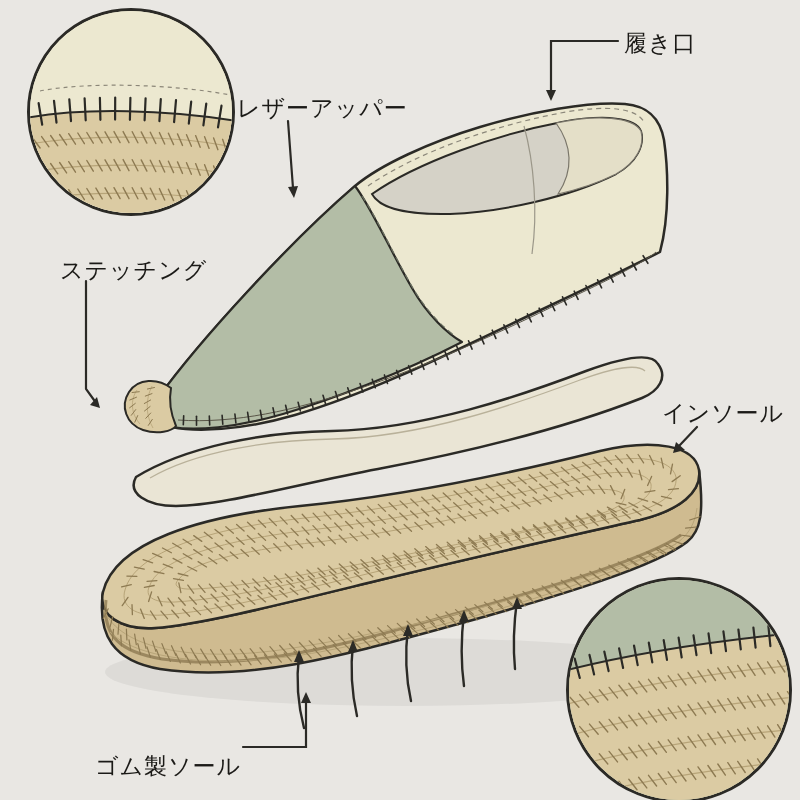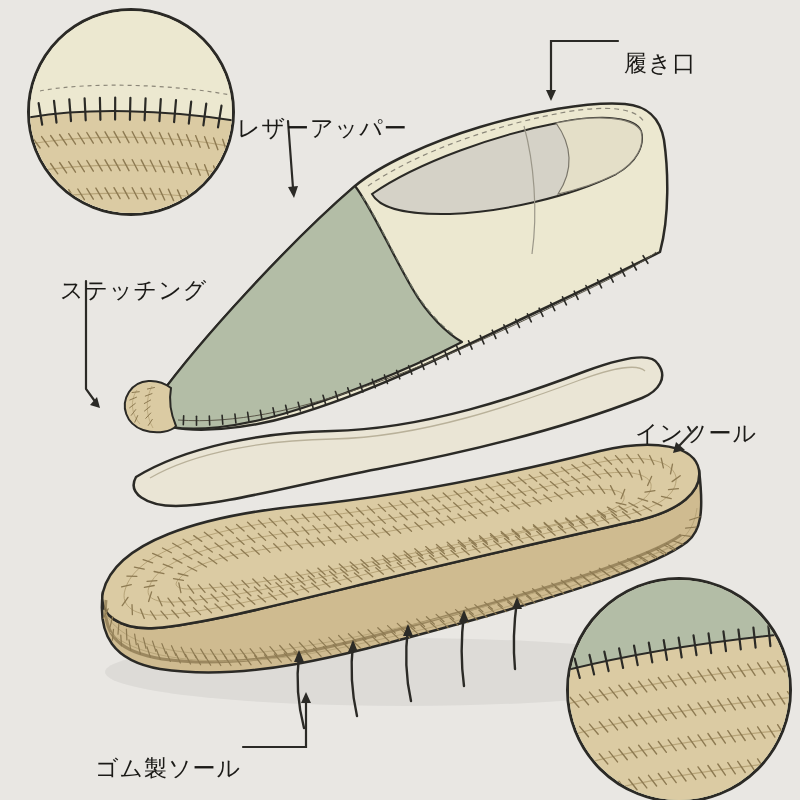--- a/index.html
+++ b/index.html
@@ -1,20 +1,20 @@
 <!DOCTYPE html>
 <html style="--bg: #e9e7e3; --outline: #2b2a26; --sage: #b3bda6; --cream: #ece8d0; --cream_inner: #e4dfc8; --insole_top: #eae5d5; --rope_light: #dbcba3; --rope_mid: #cfbb90; --rope_dark: #8d7a52; --rope_line: #b7a478; --inner_gray: #d5d2c7;"><head>
 <meta charset="utf-8">
 <style>
   html,body{margin:0;padding:0;}
   #page{position:relative;width:800px;height:800px;overflow:hidden;
         background:var(--bg,#e9e7e3);
         font-family:"DejaVu Sans",sans-serif;}
   .label{position:absolute;font-size:23px;letter-spacing:1px;color:#1b1a17;
-         white-space:nowrap;font-family:"DejaVu Sans",sans-serif;margin-top:20px;}
+         white-space:nowrap;font-family:"DejaVu Sans",sans-serif;}
   .inset{position:absolute;border-radius:50%;border:3px solid var(--outline,#2b2a26);
          overflow:hidden;background:var(--cream,#ece8d0);box-sizing:border-box;}
   .inset svg{display:block;}
   #art{position:absolute;left:0;top:0;}
 </style>
 </head>
 <body>
 
 <div id="page">
 
@@ -812,16 +812,16 @@
           <line x1="208.6" y1="176.7" x2="215.8" y2="188.0"></line>
           <line x1="218.5" y1="175.7" x2="225.7" y2="187.0"></line>
           <line x1="228.5" y1="174.7" x2="235.6" y2="186.1"></line>
         </g>
     </svg>
   </div>
 
   <div class="label" style="left:624px;top:28px">履き口</div>
   <div class="label" style="left:60px;top:255px">ステッチング</div>
   <div class="label" style="left:237px;top:93px">レザーアッパー</div>
-  <div class="label" style="left:635px;top:398px">インソール</div>
-  <div class="label" style="left:95px;top:733px">ゴム製ソール</div>
+  <div class="label" style="left:662px;top:398px">インソール</div>
+  <div class="label" style="left:95px;top:751px">ゴム製ソール</div>
 
 </div>
 
 </body></html>

